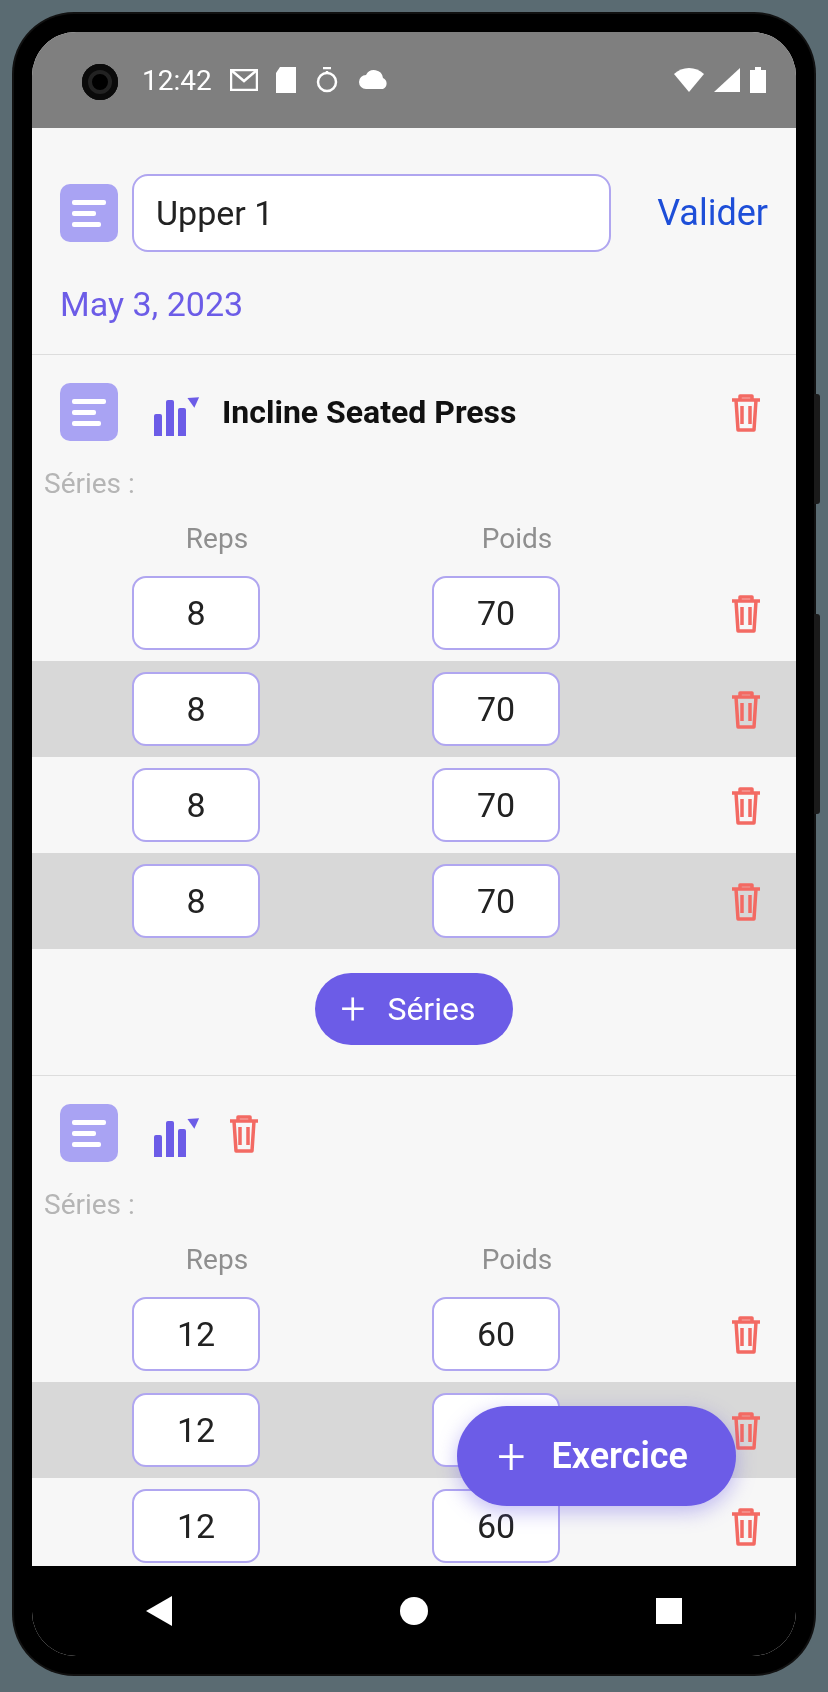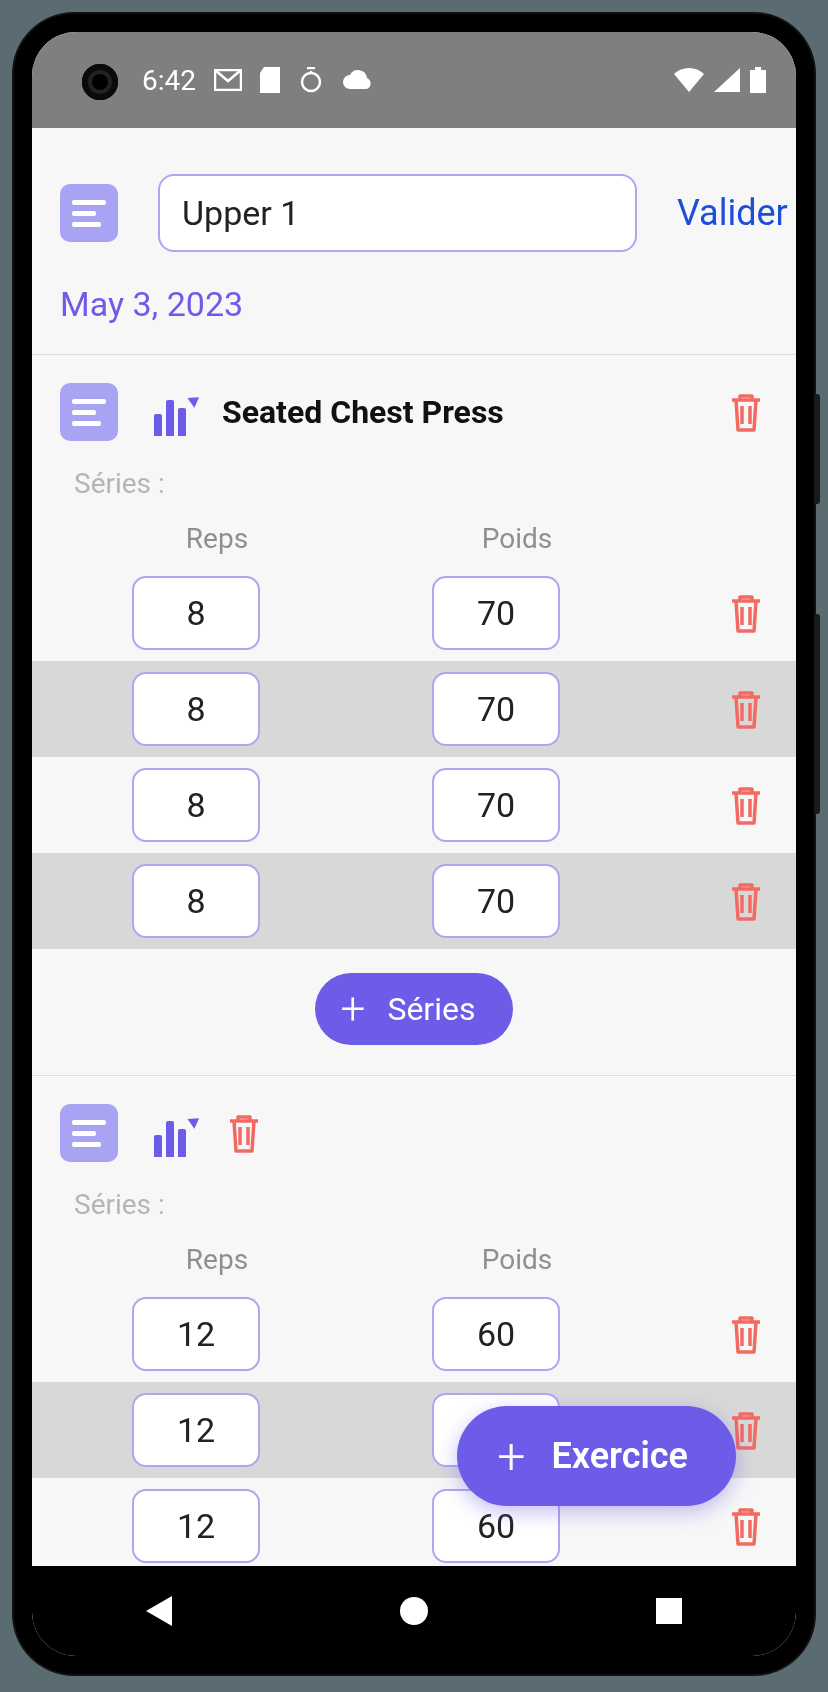--- a/index.html
+++ b/index.html
@@ -69,21 +69,21 @@
   .status-left span, .status-right span { display: inline-flex; }
   .content {
     flex: 1;
     overflow-y: auto;
     background: #f7f7f7;
   }
   .top-row {
     display: flex;
     align-items: center;
     padding: 46px 28px 12px 28px;
-    gap: 40px;
+    gap: 14px;
   }
   .note-icon {
     width: 58px;
     height: 58px;
     background: #a9a3f3;
     border-radius: 10px;
     display: flex;
     flex-direction: column;
     justify-content: center;
     padding: 12px;
@@ -156,21 +156,21 @@
   .trash-btn {
     width: 44px; height: 44px;
     background: none; border: none;
     display: flex; align-items: center; justify-content: center;
     cursor: pointer; flex-shrink: 0;
   }
   .trash-btn svg { width: 36px; height: 40px; }
   .series-label {
     color: #b5b5b5;
     font-size: 28px;
-    padding: 18px 28px 8px 42px;
+    padding: 18px 28px 8px 12px;
   }
   .col-headers {
     display: flex;
     padding: 14px 0 10px 0;
   }
   .col-headers .col {
     color: #8f8f8f;
     font-size: 28px;
     font-weight: 400;
     text-align: center;
@@ -265,21 +265,21 @@
 <body>
 
 <div class="phone-frame">
   <div class="side-button sb1"></div>
   <div class="side-button sb2"></div>
   <div class="screen">
     <div class="camera"></div>
 
     <div class="status-bar">
       <div class="status-left">
-        <span>6:42</span>
+        <span>12:42</span>
         <span>
           <svg width="28" height="22" viewBox="0 0 28 22">
               <path d="M1 1h26v20H1z" fill="none" stroke="#fff" stroke-width="2.5"></path>
               <path d="M1 1l13 11L27 1" fill="none" stroke="#fff" stroke-width="2.5"></path>
             </svg>
         </span>
         <span>
           <svg width="20" height="26" viewBox="0 0 20 26">
               <path d="M4 0h16v26H0V6z" fill="#fff"></path>
             </svg>
@@ -336,21 +336,21 @@
     <div class="note-icon">
       <div class="l l1"></div>
                 <div class="l l2"></div>
                 <div class="l l3"></div>
     </div>
     <div class="stats-icon">
       <div class="bar b1"></div>
                 <div class="bar b2"></div>
                 <div class="bar b3"></div>
     </div>
-    <div class="exercise-name">Seated Chest Press</div>
+    <div class="exercise-name">Incline Seated Press</div>
     <button class="trash-btn">
                 <svg viewBox="0 0 36 40">
                   <path d="M4 8h28M12 8V4h12v4M8 8l2 30h16l2-30" fill="none" stroke="#f36a63" stroke-width="3.5" stroke-linejoin="round"></path>
                   <path d="M14 14v18M22 14v18" stroke="#f36a63" stroke-width="3.5"></path>
                 </svg>
               </button>
   </div>
             <div class="series-label">Séries :</div>
             <div class="col-headers">
     <div class="col-spacer-left"></div>

